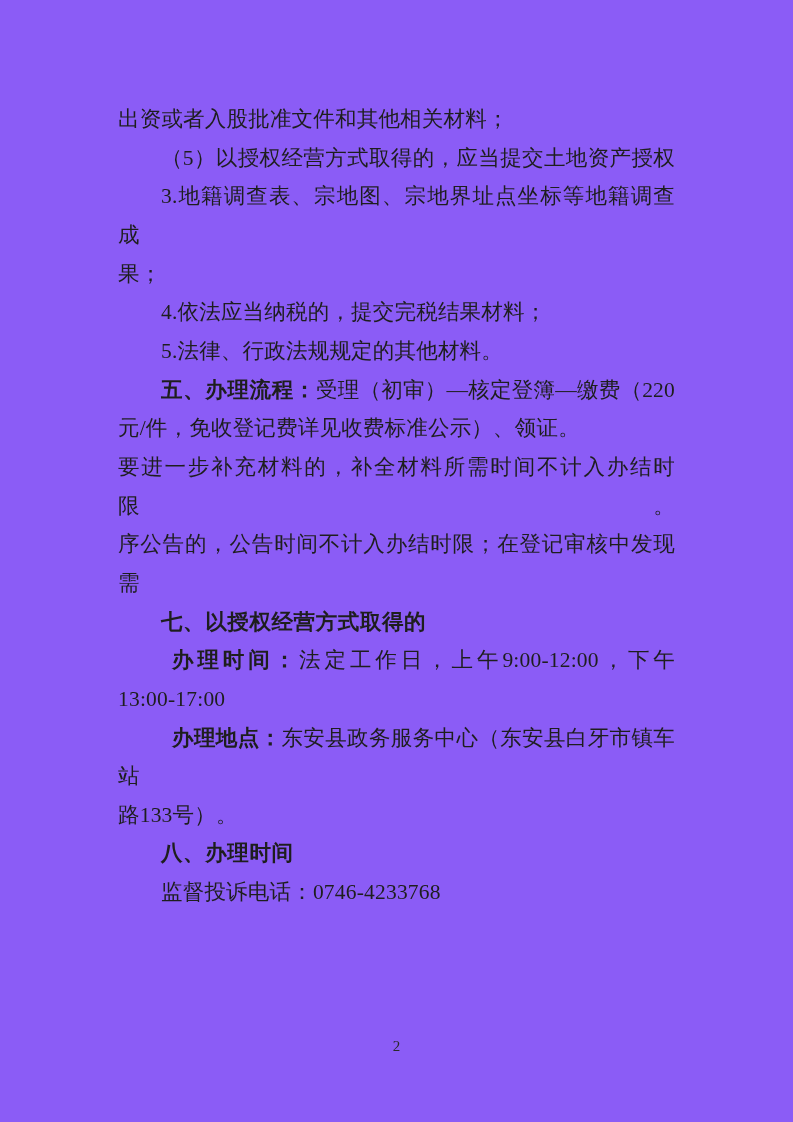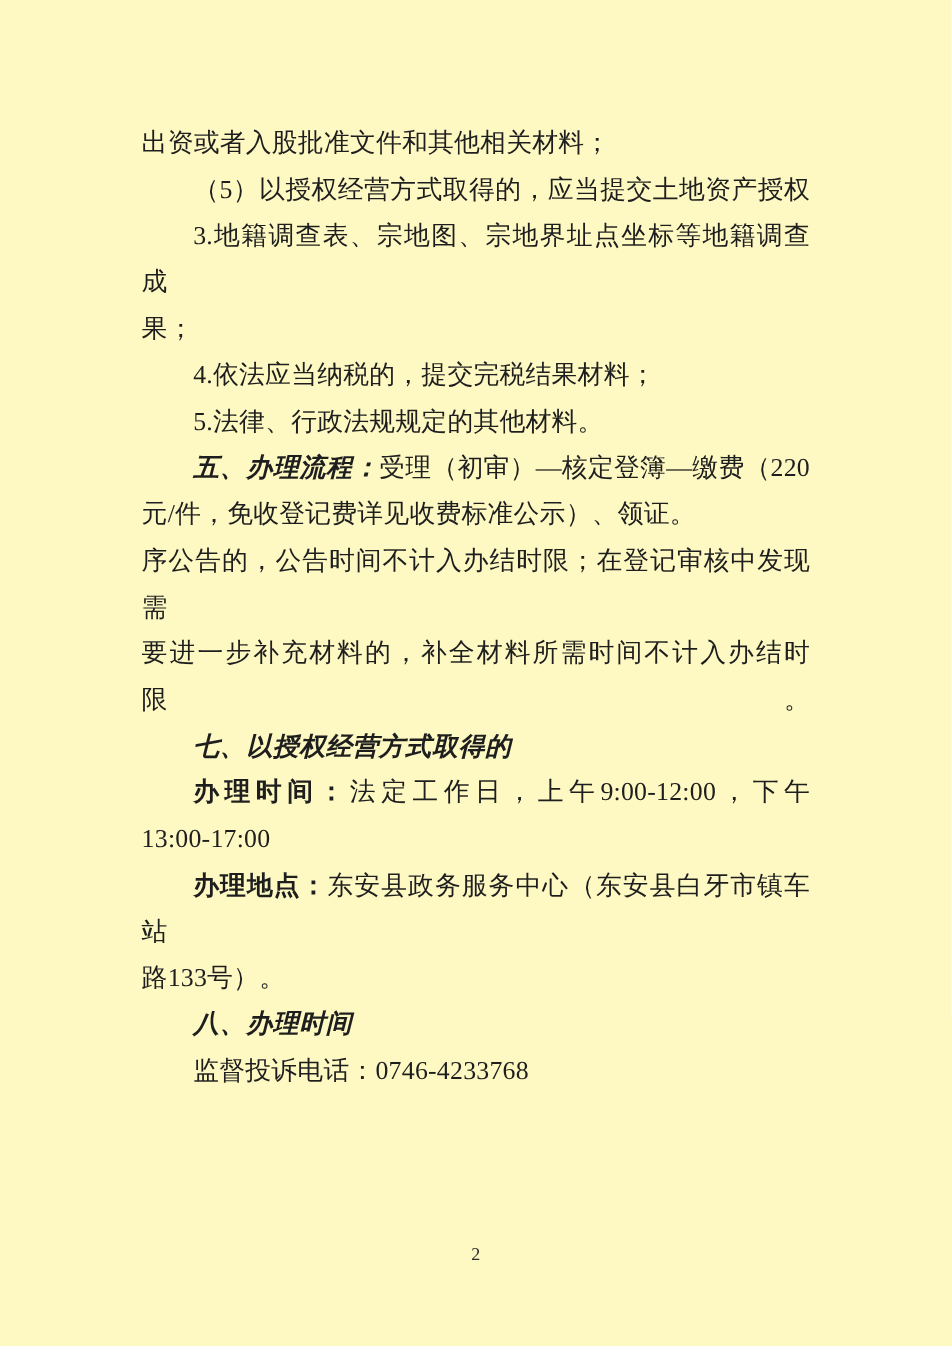--- a/index.html
+++ b/index.html
@@ -12,21 +12,21 @@
     background: #ffffff;
     position: relative;
     overflow: hidden;
     font-family: "Liberation Serif", "DejaVu Serif", serif;
     color: #1e1e1e;
   }
   .page {
     position: absolute;
     left: 0; top: 0;
     width: 793px; height: 1122px;
-    background: #fef9c3;
+    background: #8b5cf6;
   }
   .textblock {
     position: absolute;
     left: 118px;
     top: 100px;
     width: 557px;
   }
   .line {
     font-size: 21.5px;
     line-height: 38.65px;
@@ -38,27 +38,27 @@
     white-space: normal;
     text-align: justify;
     text-align-last: justify;
   }
   
   .line.indent {
     text-indent: 43px;
   }
   .lead-b {
     font-weight: bold;
+    margin-left: 11px;
   }
   
   .lead-hei {
     font-weight: bold;
     font-family: "Liberation Sans", "DejaVu Sans", sans-serif;
     letter-spacing: 0.6px;
-    font-style: italic;
   }
   .pagenum {
     position: absolute;
     top: 1036px;
     left: 0;
     width: 793px;
     text-align: center;
     font-size: 15px;
     line-height: 20px;
     color: #2a2a2a;
@@ -81,23 +81,23 @@
 
     <div class="line indent"><span>4.依法应当纳税的，提交完税结果材料；</span></div>
 
     <div class="line indent"><span>5.法律、行政法规规定的其他材料。</span></div>
 
     <div class="line indent fill"><span class="lead-hei">五、办理流程：</span><span>受理（初审）—核定登簿—缴费（220</span></div>
 
     <div class="line"><span>元/件，免收登记费详见收费标准公示）、领证。</span></div>
 
 
+    <div class="line fill"><span>要进一步补充材料的，补全材料所需时间不计入办结时限。</span></div>
+
     <div class="line fill"><span>序公告的，公告时间不计入办结时限；在登记审核中发现需</span></div>
-
-    <div class="line fill"><span>要进一步补充材料的，补全材料所需时间不计入办结时限。</span></div>
 
     <div class="line indent"><span class="lead-hei">七、以授权经营方式取得的</span></div>
 
     <div class="line indent fill"><span class="lead-b">办理时间：</span><span>法定工作日，上午9:00-12:00，下午</span></div>
 
     <div class="line"><span>13:00-17:00</span></div>
 
     <div class="line indent fill"><span class="lead-b">办理地点：</span><span>东安县政务服务中心（东安县白牙市镇车站</span></div>
 
     <div class="line"><span>路133号）。</span></div>

